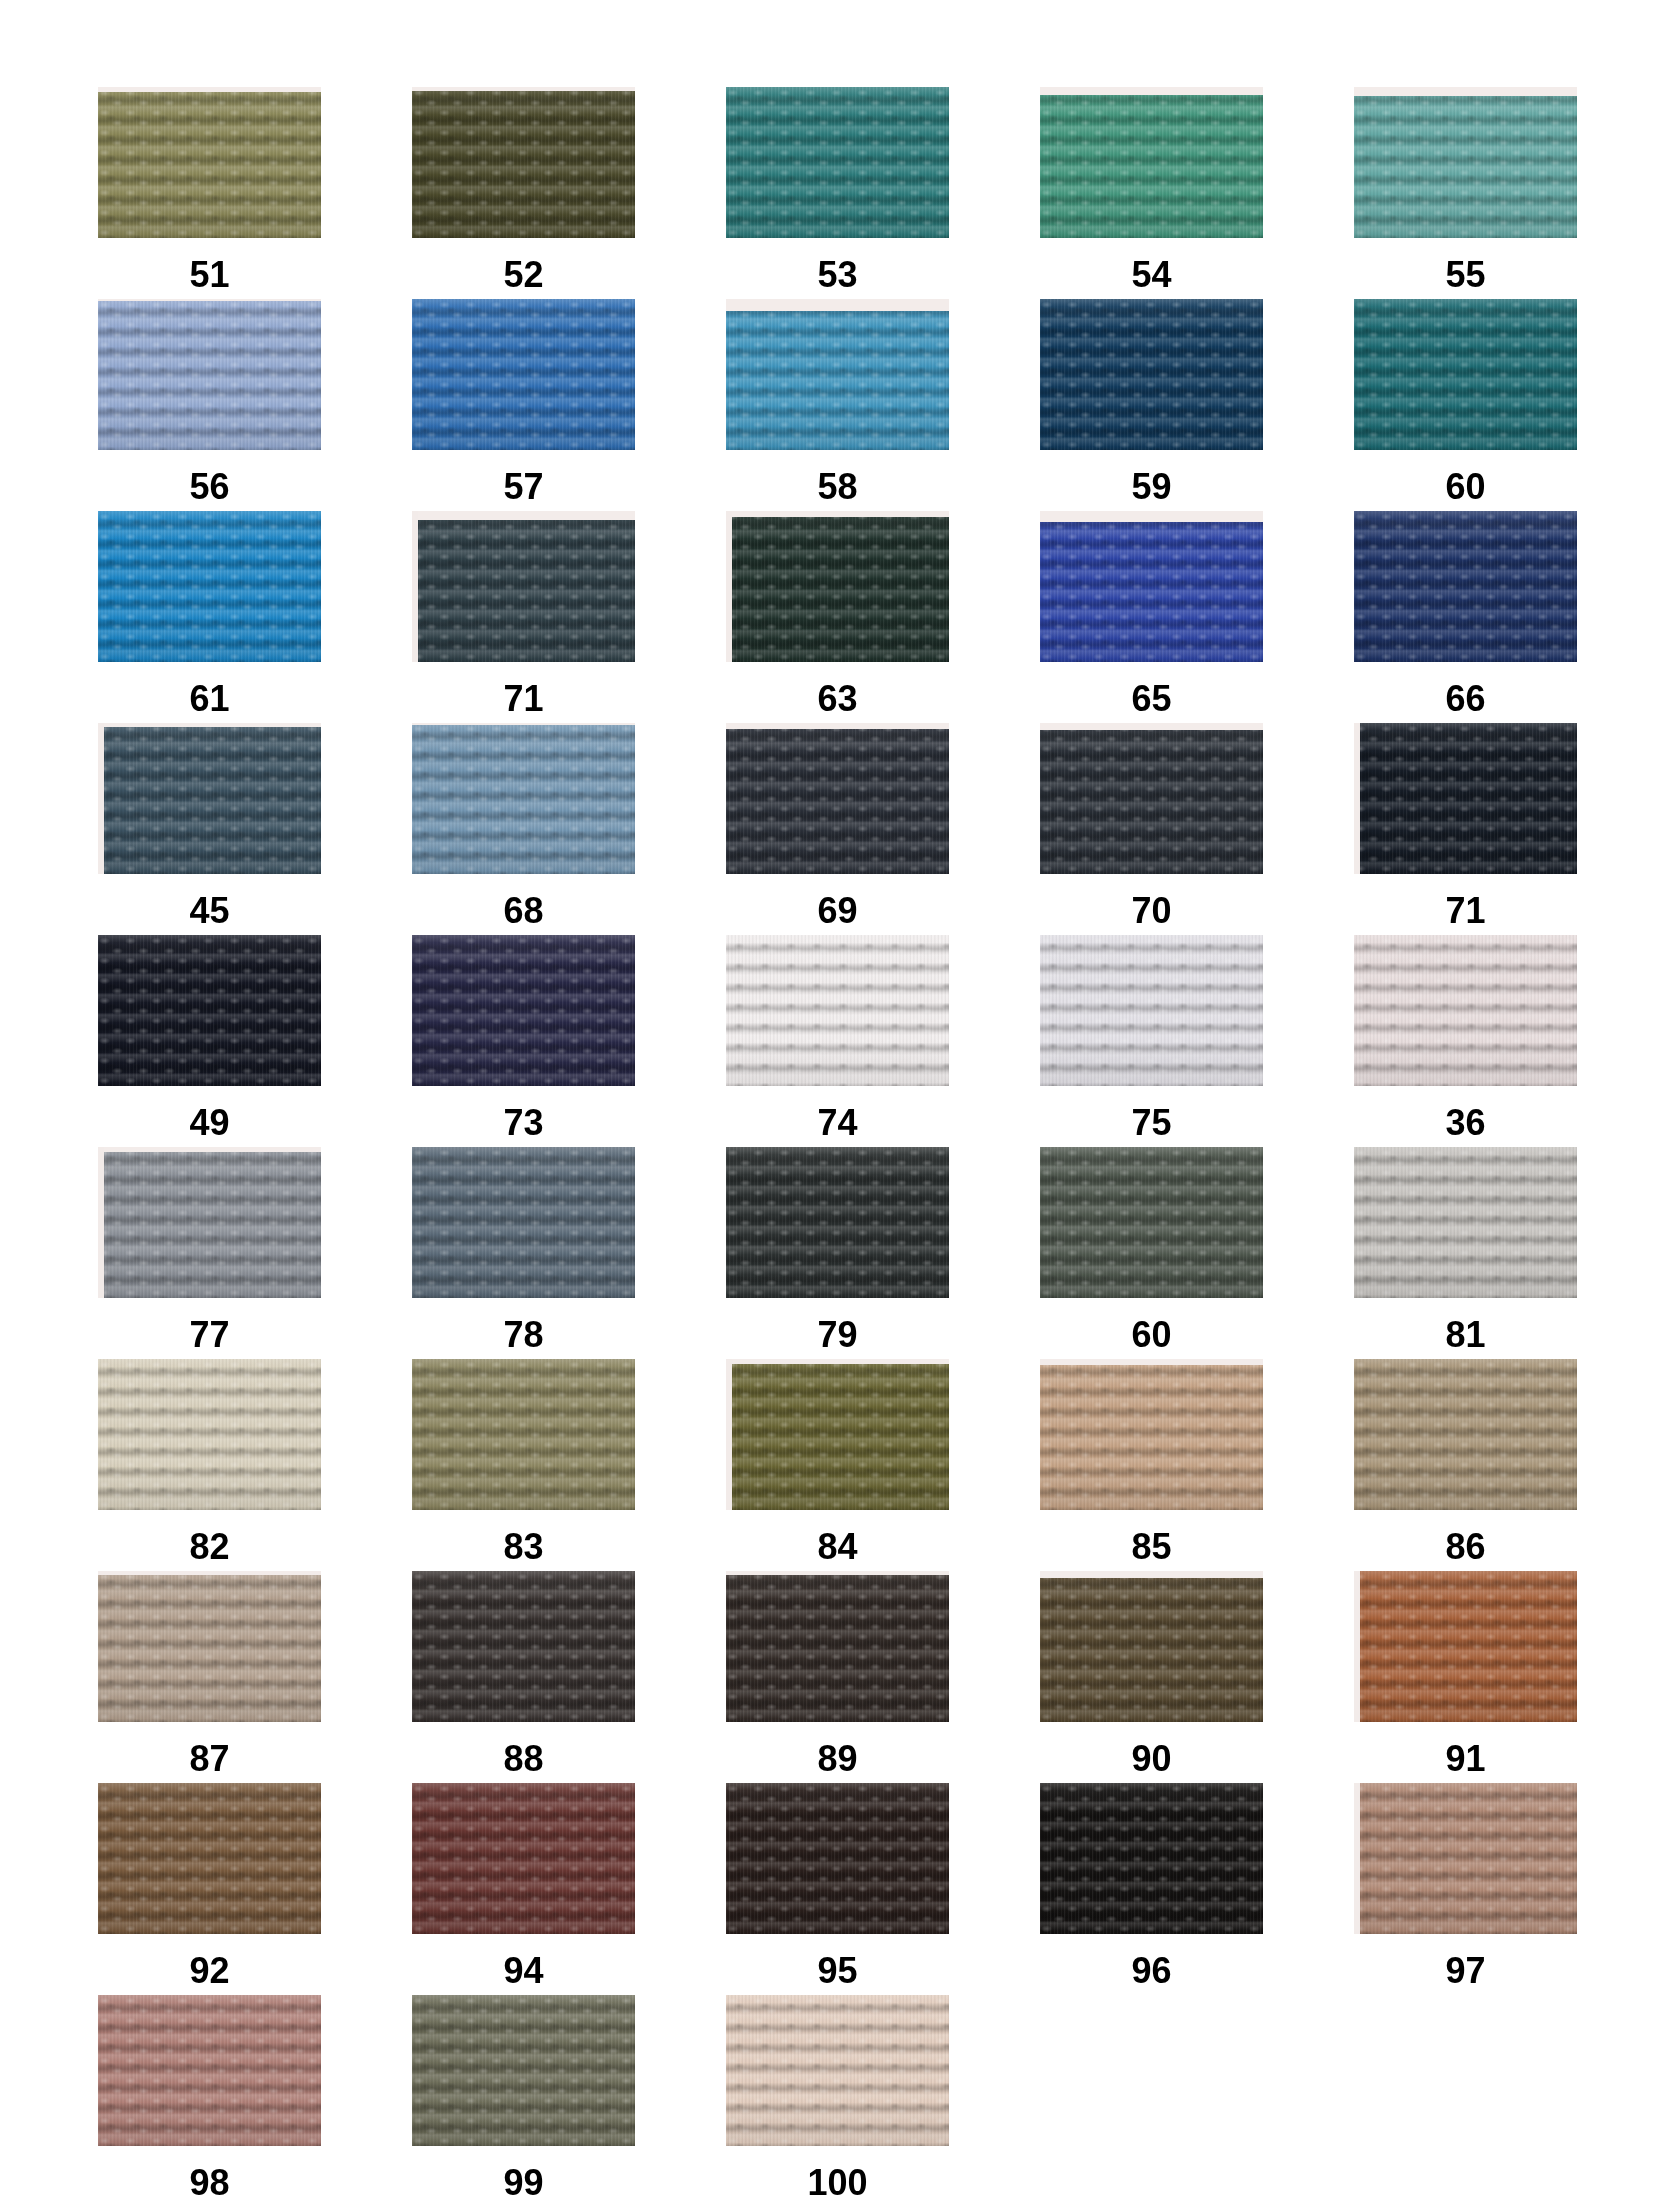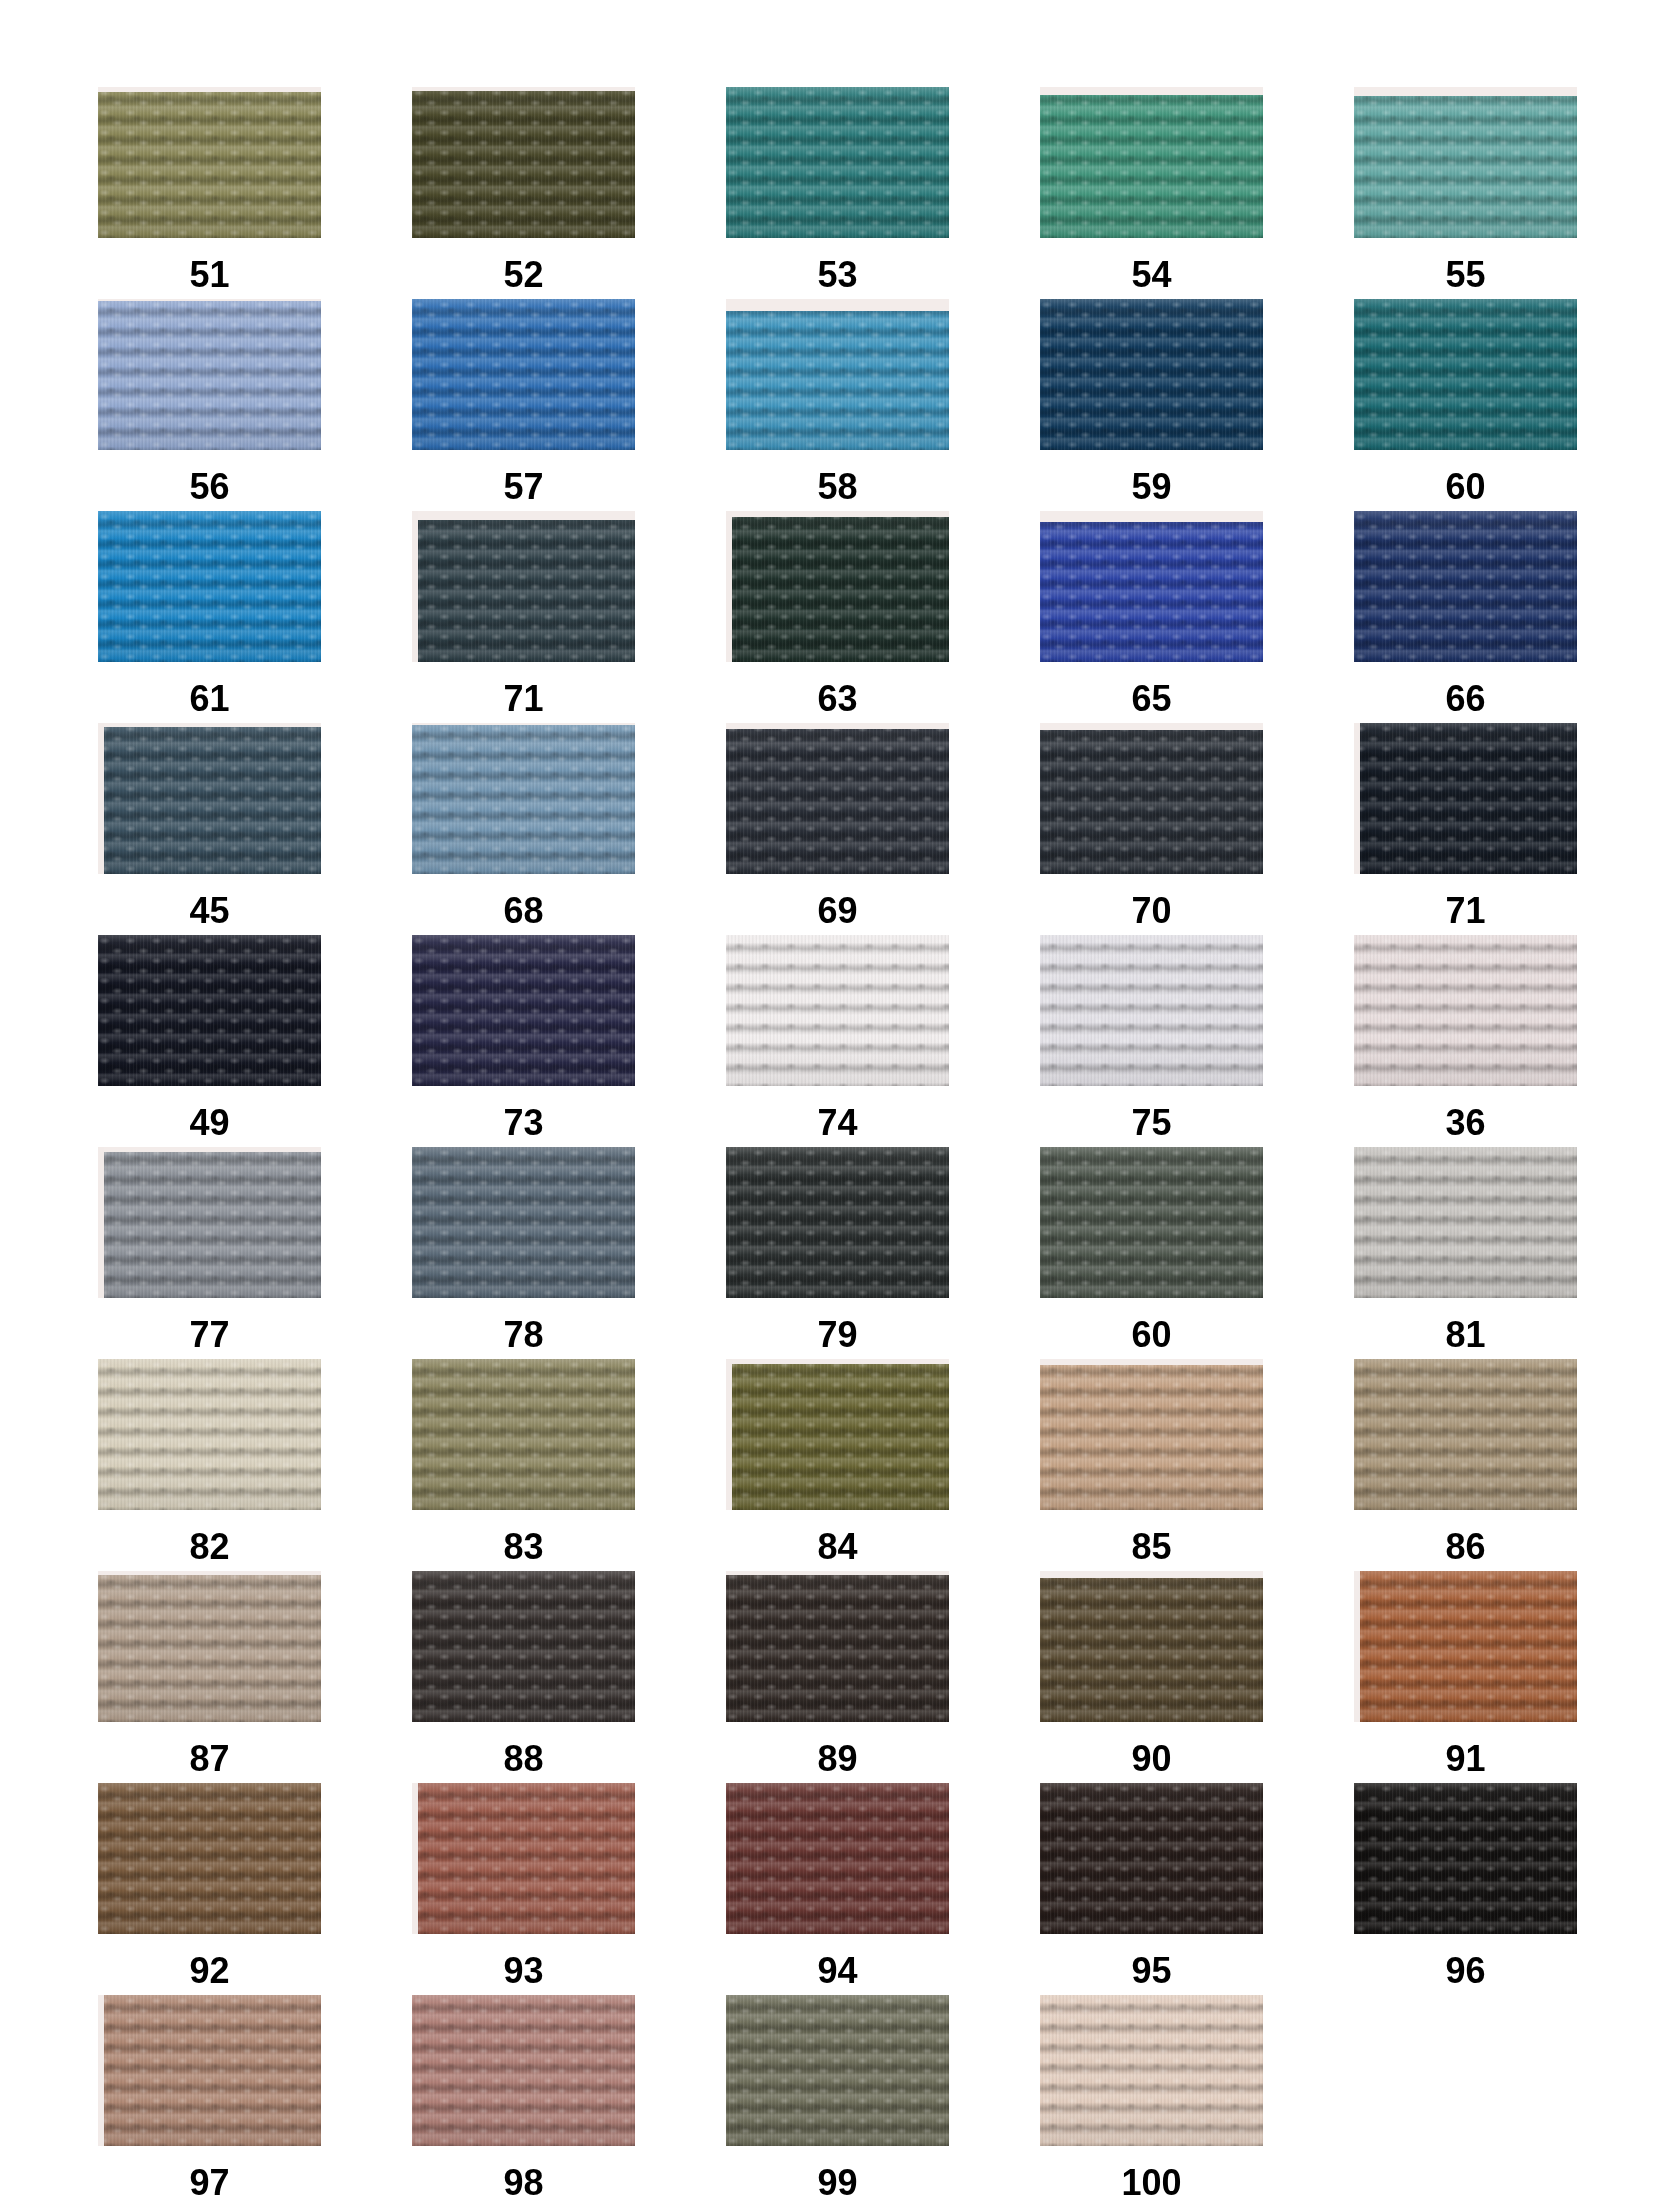--- a/index.html
+++ b/index.html
@@ -535,30 +535,20 @@
       <div class="swatch-cell">
         <div class="swatch-sample" style="background-color: rgb(122, 91, 62);">
           <div class="weave-ribs"></div>
           <div class="weave-knots"></div>
           <div class="weave-yarn"></div>
           <div class="weave-light"></div>
         </div>
         <div class="swatch-label">92</div>
       </div>
       <div class="swatch-cell">
-        <div class="swatch-sample" style="background-color: rgb(157, 91, 76);">
-          <div class="weave-ribs"></div>
-          <div class="weave-knots"></div>
-          <div class="weave-yarn"></div>
-          <div class="weave-light"></div>
-          <div class="paper-edge left"></div>
-        </div>
-        <div class="swatch-label">93</div>
-      </div>
-      <div class="swatch-cell">
         <div class="swatch-sample" style="background-color: rgb(106, 55, 51);">
           <div class="weave-ribs"></div>
           <div class="weave-knots"></div>
           <div class="weave-yarn"></div>
           <div class="weave-light"></div>
         </div>
         <div class="swatch-label">94</div>
       </div>
       <div class="swatch-cell">
         <div class="swatch-sample" style="background-color: rgb(42, 31, 28);">

